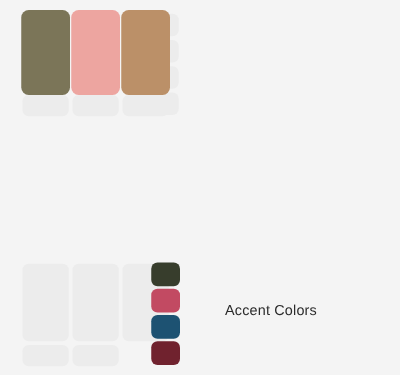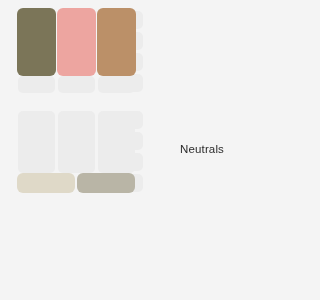--- a/index.html
+++ b/index.html
@@ -152,32 +152,32 @@
       <div class="cell mini r2" style="background: rgb(236, 236, 236);"></div>
       <div class="cell mini r3" style="background: rgb(236, 236, 236);"></div>
 
       <div class="swatch large s0" style="background: rgb(123, 117, 88);"></div>
       <div class="swatch large s1" style="background: rgb(237, 165, 160);"></div>
       <div class="swatch large s2" style="background: rgb(187, 144, 104);"></div>
     </div>
 
   </section>
 
-  <section class="palette-group" id="group-neutrals">
+
+  <section class="palette-group" id="group-accent">
 
     <div class="swatch-grid">
       <div class="cell tall c0" style="background: rgb(236, 236, 236);"></div>
       <div class="cell tall c1" style="background: rgb(236, 236, 236);"></div>
       <div class="cell tall c2" style="background: rgb(236, 236, 236);"></div>
-      <div class="cell mini r0" style="background: rgb(236, 236, 236);"></div>
-      <div class="cell mini r1" style="background: rgb(236, 236, 236);"></div>
-      <div class="cell mini r2" style="background: rgb(236, 236, 236);"></div>
-      <div class="cell mini r3" style="background: rgb(236, 236, 236);"></div>
+      <div class="cell stub c0" style="background: rgb(236, 236, 236);"></div>
+      <div class="cell stub c1" style="background: rgb(236, 236, 236);"></div>
 
-      <div class="swatch bar b0" style="background: rgb(223, 217, 200);"></div>
-      <div class="swatch bar b1" style="background: rgb(185, 181, 166);"></div>
+      <div class="swatch mini m0" style="background: rgb(55, 61, 44);"></div>
+      <div class="swatch mini m1" style="background: rgb(194, 74, 98);"></div>
+      <div class="swatch mini m2" style="background: rgb(29, 82, 114);"></div>
+      <div class="swatch mini m3" style="background: rgb(112, 34, 46);"></div>
     </div>
 
-    <div class="group-label">Neutrals</div>
+    <div class="group-label">Accent Colors</div>
   </section>
-
 
 </div>
 
 </body></html>

